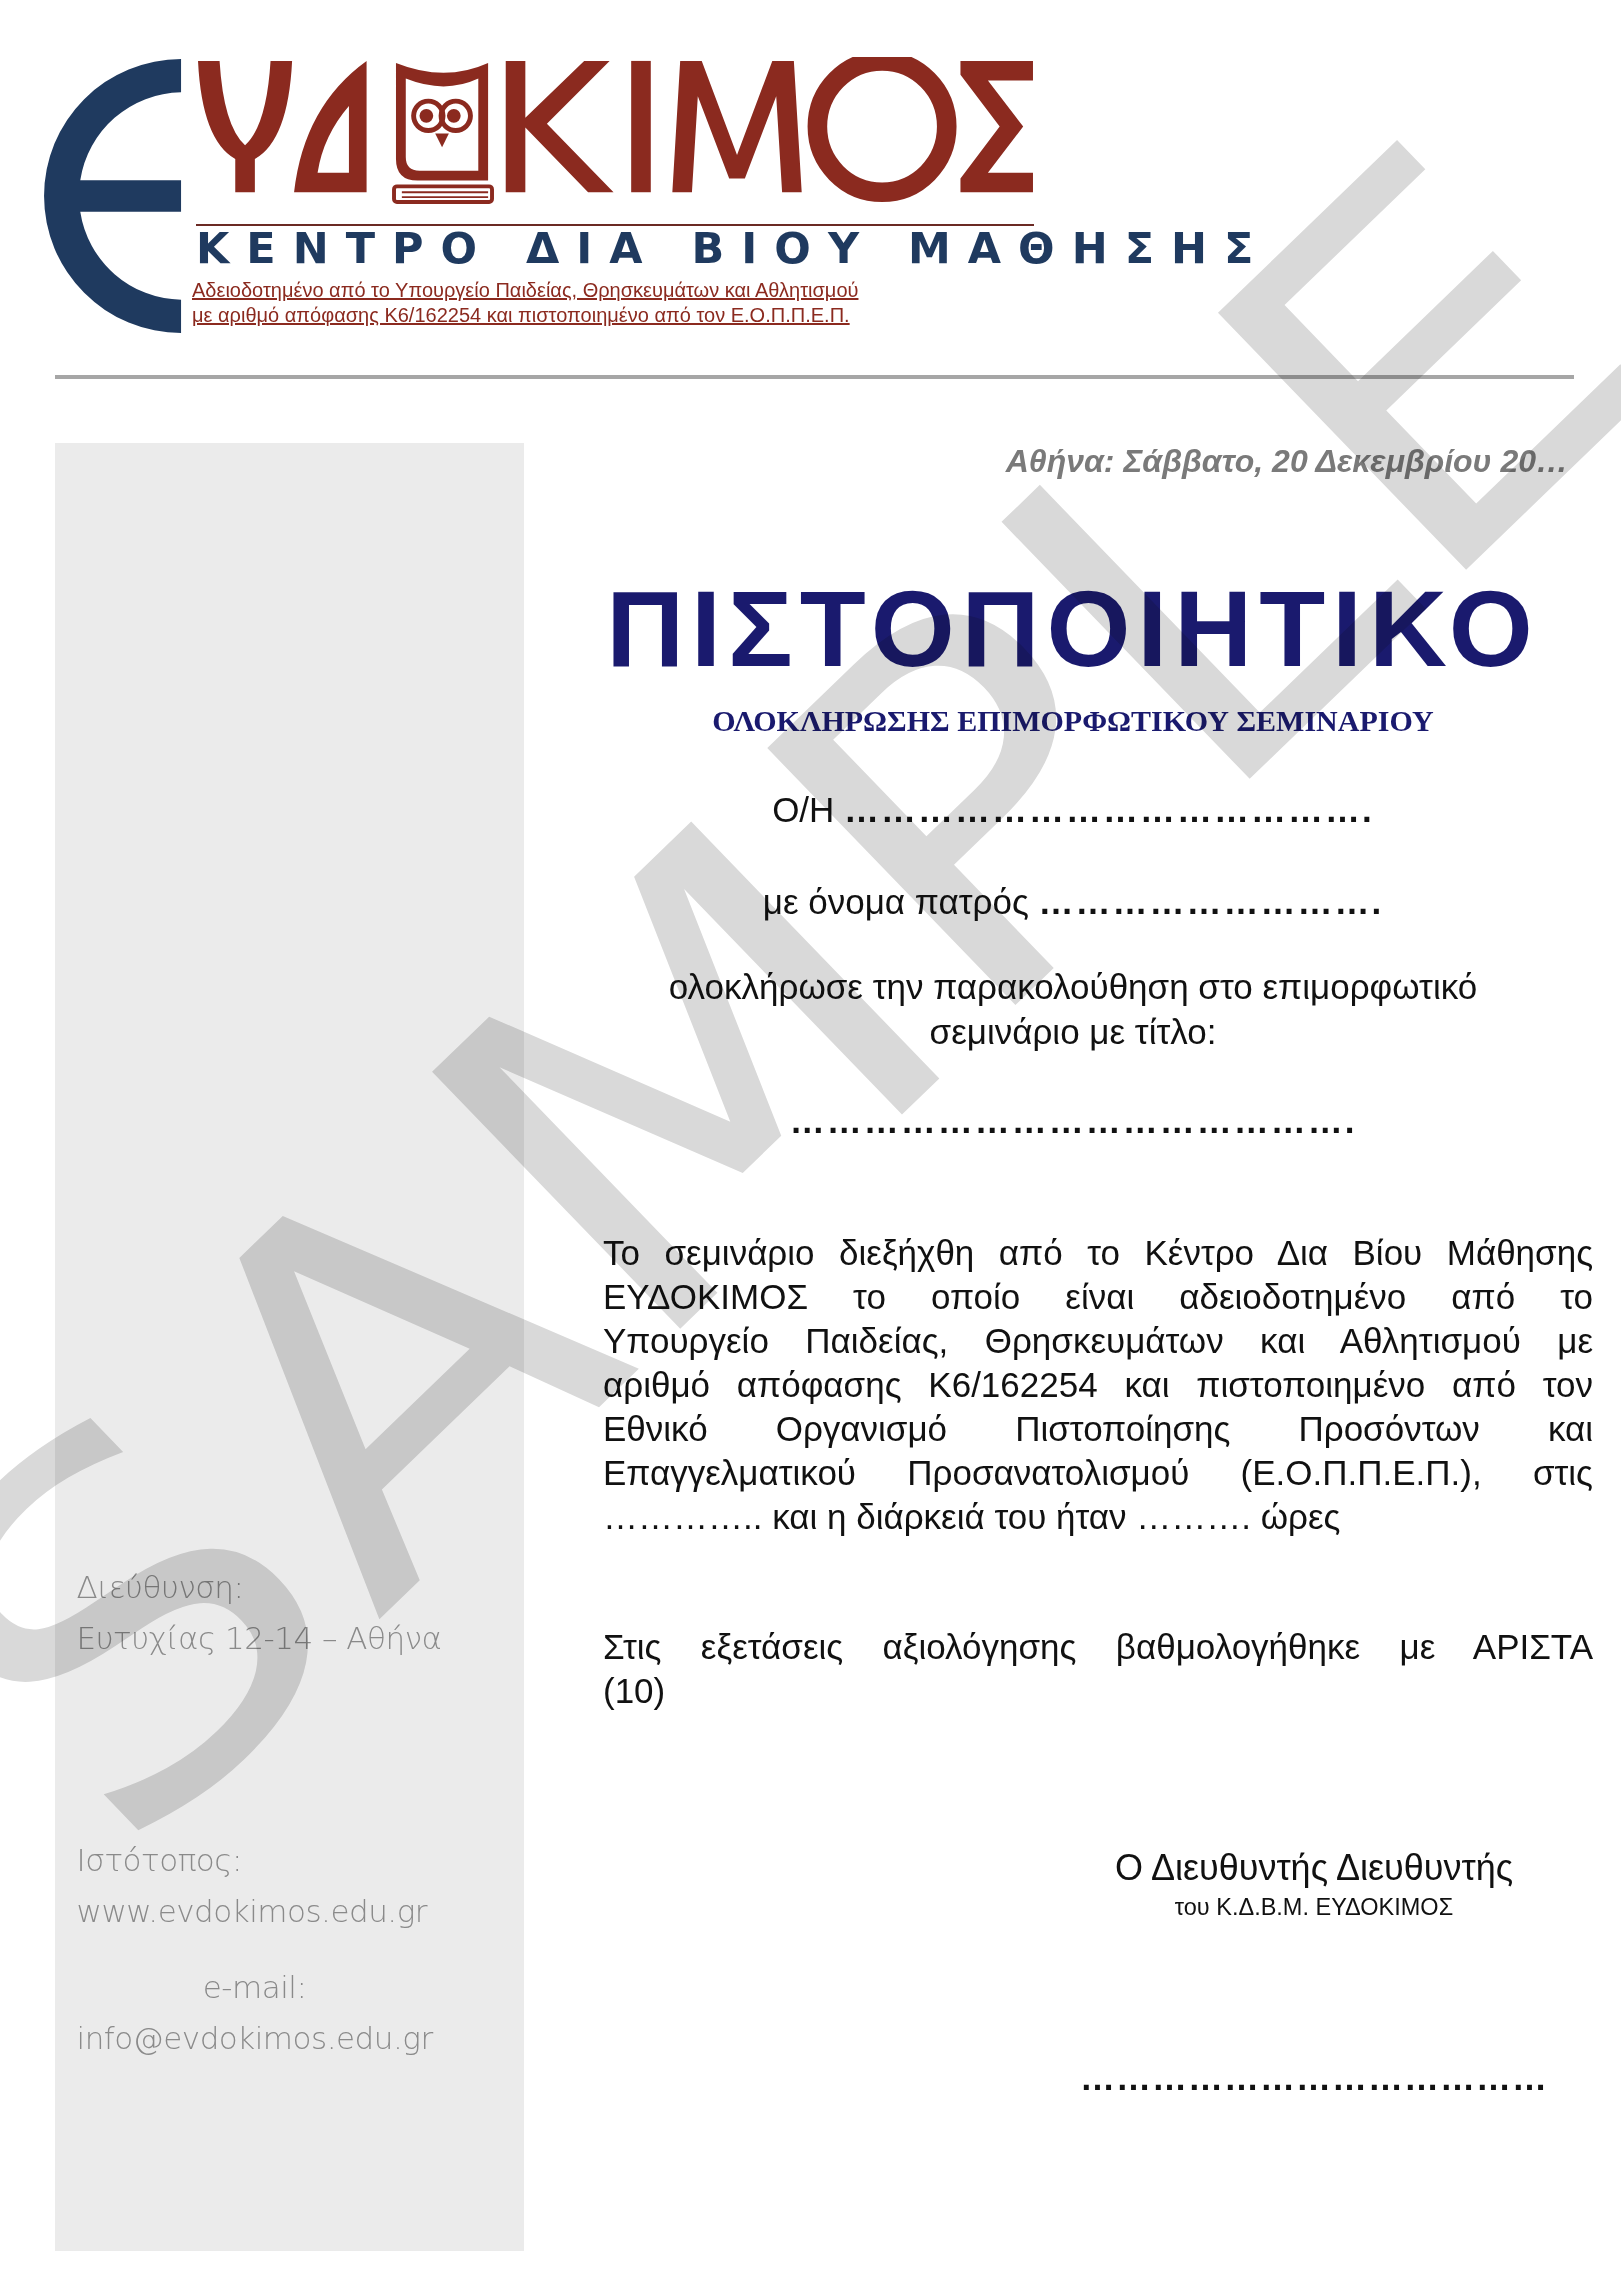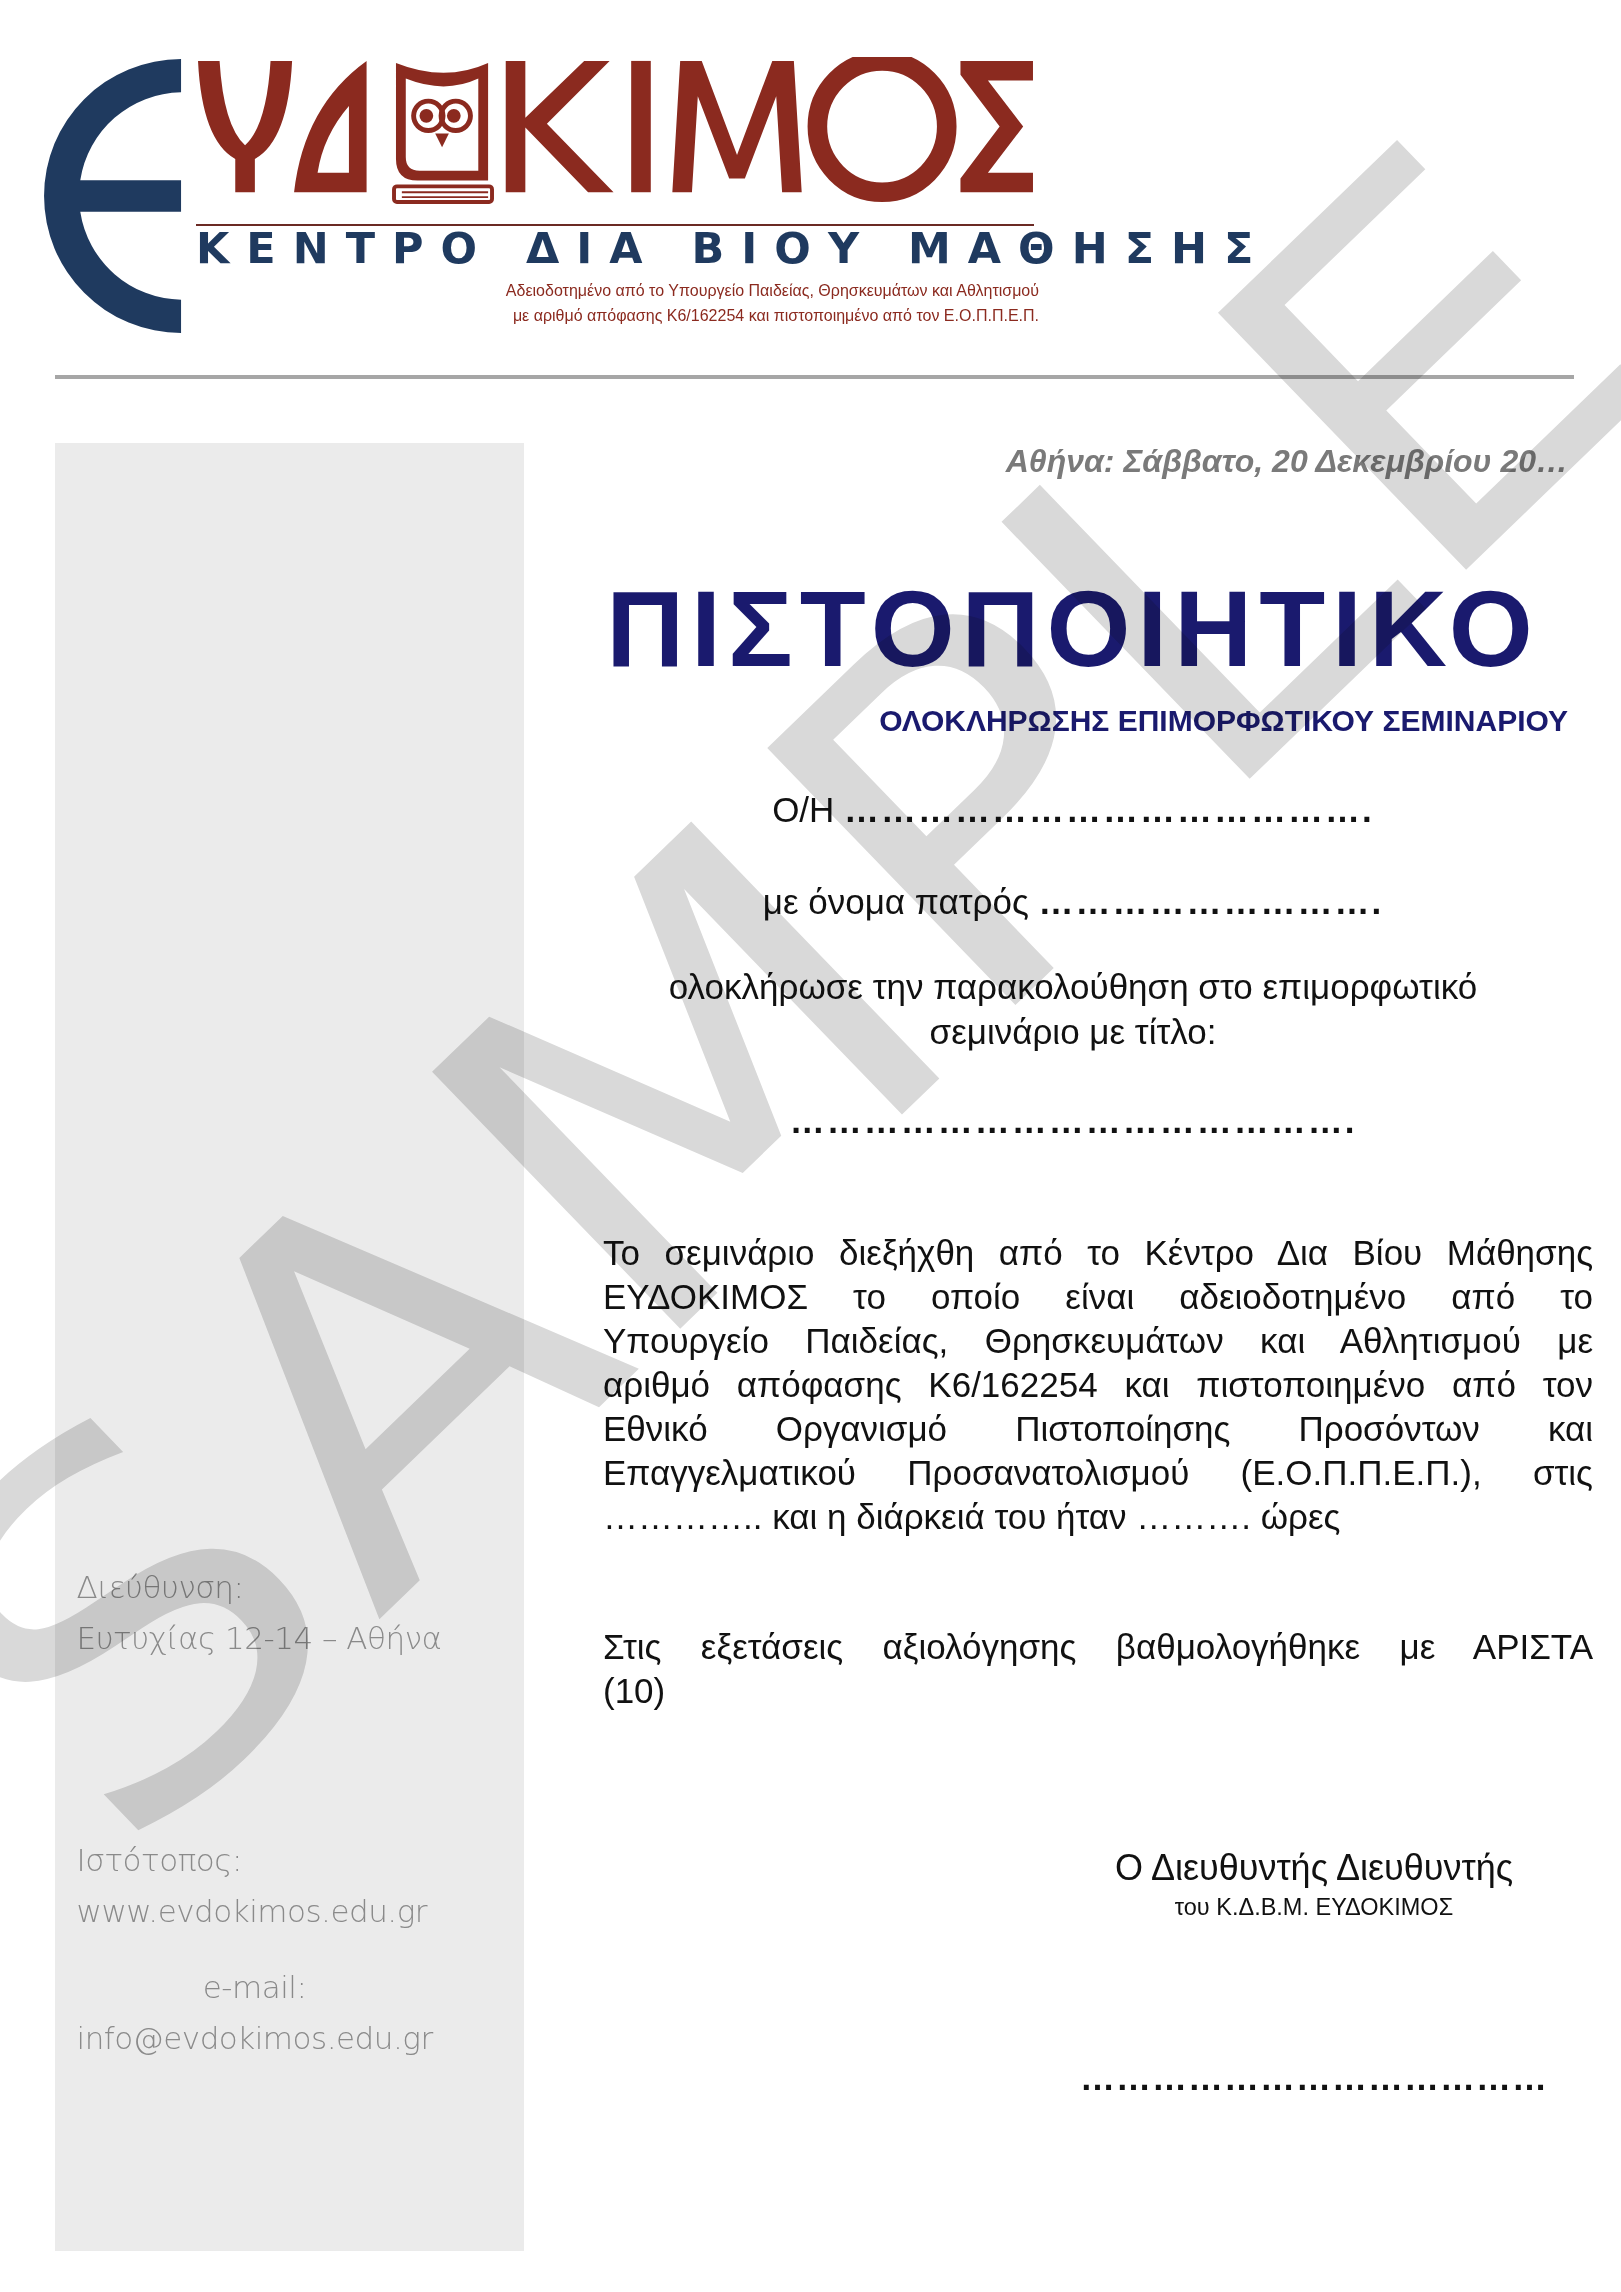--- a/index.html
+++ b/index.html
@@ -10,36 +10,36 @@
   .logo-epsilon { left: 44px; top: 59px; width: 142px; height: 274px; }
   .logo-word { left: 194px; top: 57px; height: 147px; width: 843px; }
   .logo-rule { left: 196px; top: 224px; width: 838px; height: 2px; background: #6b2a24; }
   .logo-kentro {
     left: 196px; top: 223px; width: 843px;
     font-family: "DejaVu Sans", sans-serif; font-weight: bold; font-size: 43px;
     color: #1f3a5f; letter-spacing: 17px; white-space: nowrap; line-height: 51px;
   }
   .logo-sub {
     left: 192px; width: 847px; font-family: "Liberation Sans", sans-serif;
-    font-size: 16px; color: #8b2a1f; text-align: right; white-space: nowrap; line-height: 25.5px;
+    font-size: 20px; color: #8b2a1f; text-align: left; white-space: nowrap; line-height: 25.5px; text-decoration: underline;
   }
   .logo-sub.l1 { top: 278px; }
   .logo-sub.l2 { top: 303px; }
 
   .header-rule { left: 55px; top: 375px; width: 1519px; height: 3.9px; background: #a6a6a6; }
 
   
   .sidebar { left: 55px; top: 443px; width: 469px; height: 1808px; background: #ebebeb; }
   .contact { position: absolute; left: 21.6px; font-family: "DejaVu Sans", sans-serif; font-size: 31px; color: #8a8a8a; line-height: 51px; font-weight: 300; letter-spacing: -0.5px; }
   .contact .lbl, .contact .val { display: block; white-space: nowrap; }
 
   
   .date { left: 882px; top: 443px; width: 686px; text-align: right; font-family: "Liberation Sans", sans-serif; font-size: 32px; font-weight: bold; font-style: italic; color: #7a7a7a; }
   .title { left: 578px; top: 570px; width: 990px; text-align: center; font-family: "Liberation Sans", sans-serif; font-weight: bold; font-size: 108px; color: #1a1a6e; letter-spacing: 6.9px; line-height: 118px; }
-  .subtitle { left: 578px; top: 704px; width: 990px; text-align: right; font-family: Liberation Sans, sans-serif; font-weight: bold; font-size: 30px; color: #1a1a6e; }
+  .subtitle { left: 578px; top: 704px; width: 990px; text-align: center; font-family: Liberation Serif, serif; font-weight: bold; font-size: 30px; color: #1a1a6e; }
 
   .center-line { left: 578px; width: 990px; text-align: center; font-family: "Liberation Sans", sans-serif; font-size: 35px; color: #111; line-height: 45px; }
   .bolddots { font-weight: bold; letter-spacing: 2px; }
 
   .para { left: 578px; width: 990px; font-family: "Liberation Sans", sans-serif; font-size: 35px; color: #111; line-height: 44px; text-align: justify; text-align-last: left; margin-left: 25px; }
   .para .line { display: block; text-align: justify; text-align-last: justify; white-space: nowrap; }
   .para .line.last { text-align-last: left; }
 
   .sig-title { left: 1059px; top: 1847px; width: 510px; text-align: center; font-family: "Liberation Sans", sans-serif; font-size: 36px; color: #111; }
   .sig-sub { left: 1059px; top: 1894px; width: 510px; text-align: center; font-family: "Liberation Sans", sans-serif; font-size: 23.5px; color: #111; }

